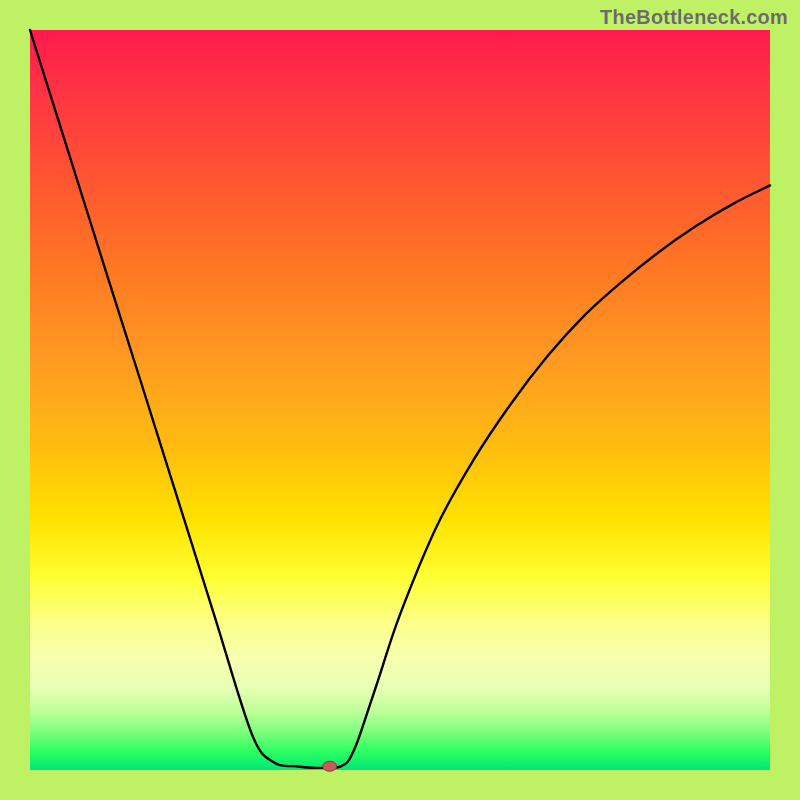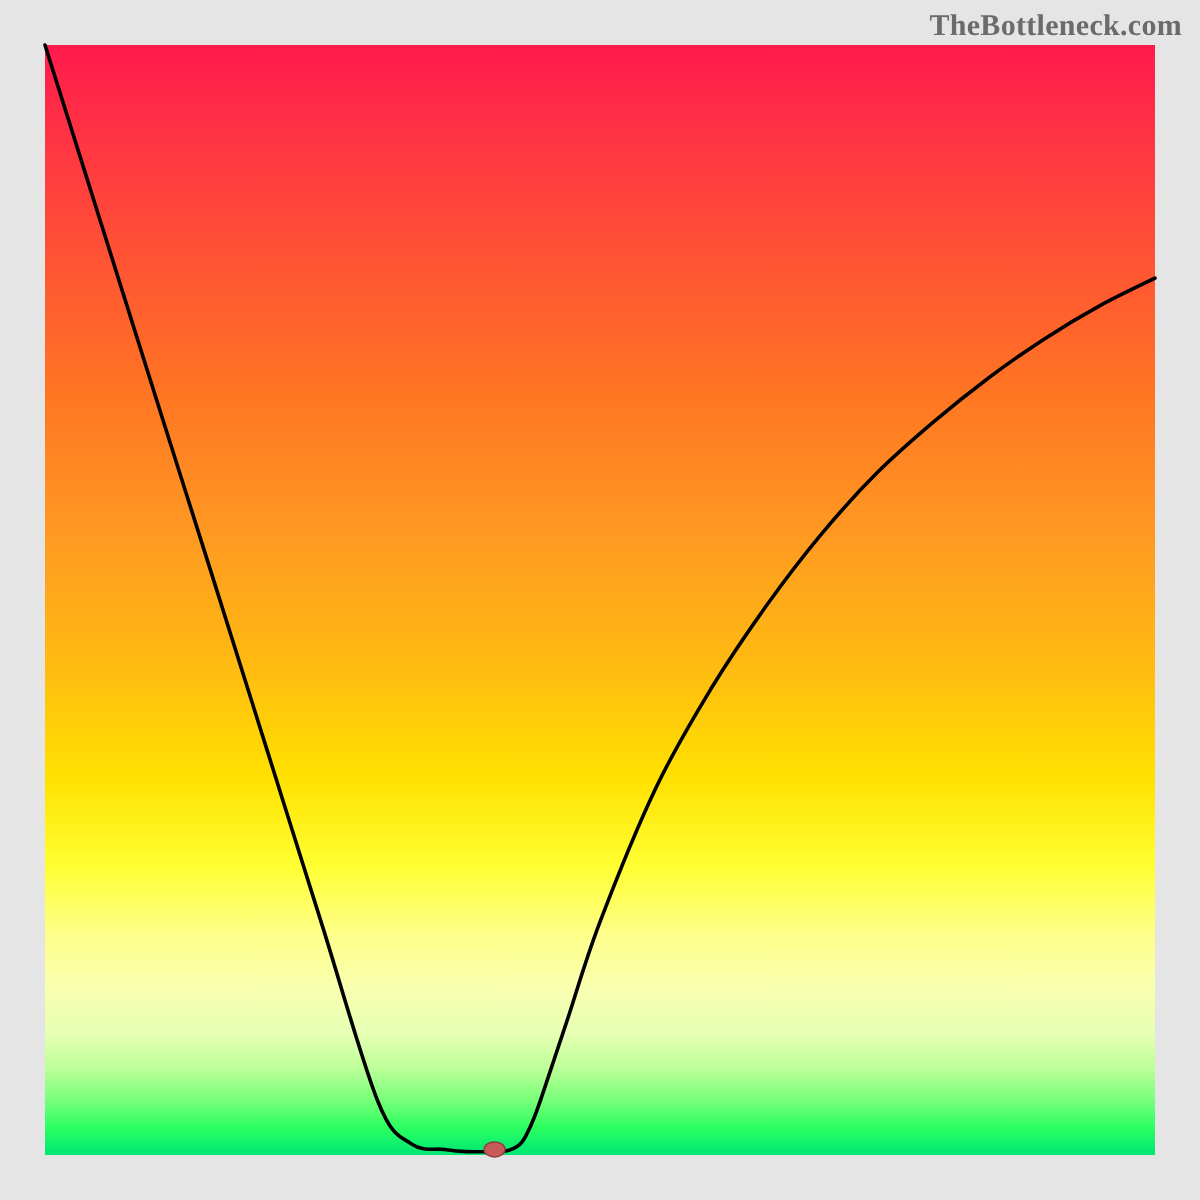--- a/index.html
+++ b/index.html
@@ -8,22 +8,21 @@
     width: 800px;
     height: 800px;
     overflow: hidden;
     background: #000;
     font-family: Arial, Helvetica, sans-serif;
   }
   .frame {
     position: relative;
     width: 800px;
     height: 800px;
-    background: #e5e5e5;
-    font-family: Liberation Serif, serif;
+    background: #bef264;
   }
   .plot-area {
     position: absolute;
     left: 30px;
     top: 30px;
     width: 740px;
     height: 740px;
     
     background: linear-gradient(
       to bottom,

